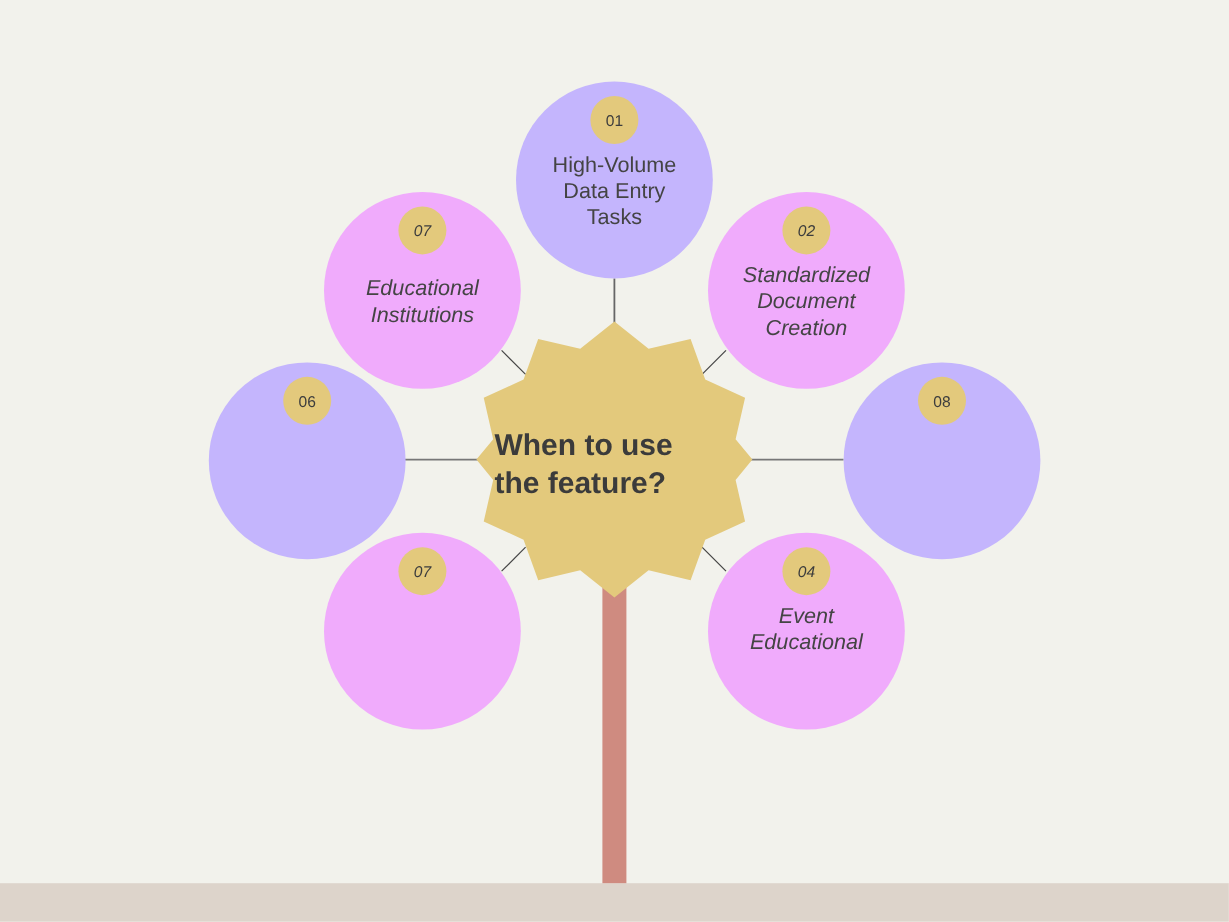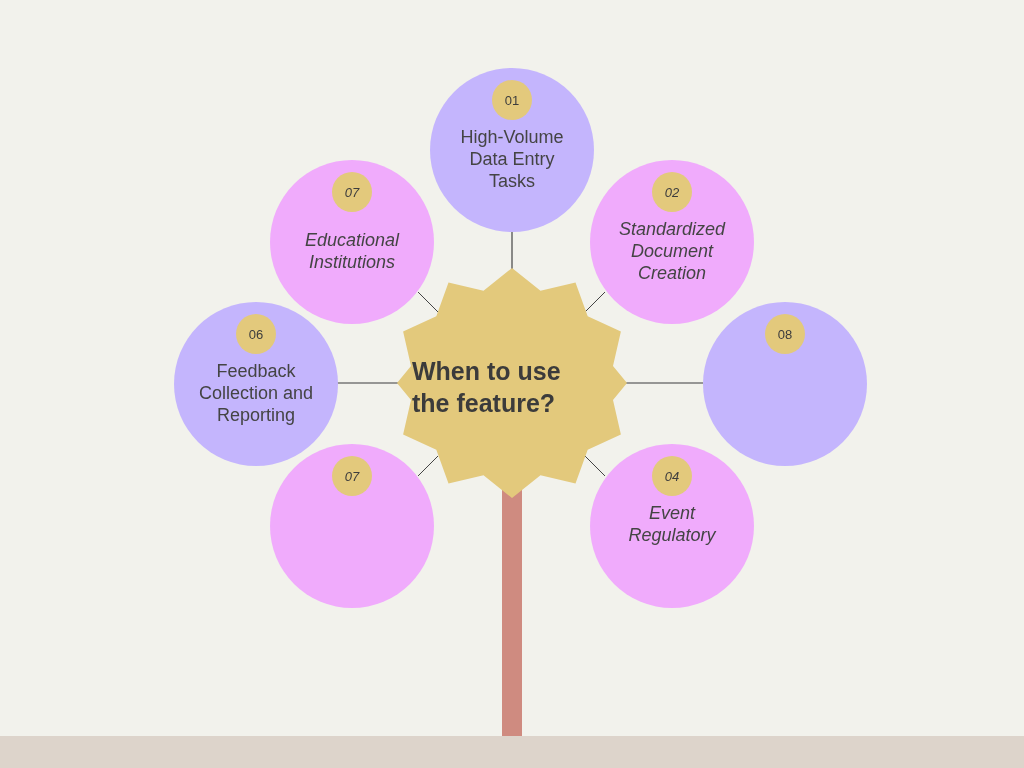--- a/index.html
+++ b/index.html
@@ -78,31 +78,28 @@
 Creation</div>
 </div>
 
 <div class="node olive" style="left:703px; top:302px;">
   <div class="badge">08</div>
 </div>
 
 <div class="node sage" style="left:590px; top:444px;">
   <div class="badge">04</div>
   <div class="label">Event
-Regulatory</div>
+Educational</div>
 </div>
 
 <div class="node sage" style="left:270px; top:444px;">
   <div class="badge">07</div>
 </div>
 
 <div class="node olive" style="left:174px; top:302px;">
   <div class="badge">06</div>
-  <div class="label">Feedback
-Collection and
-Reporting</div>
 </div>
 
 <div class="node sage" style="left:270px; top:160px;">
   <div class="badge">07</div>
   <div class="label mid">Educational
 Institutions</div>
 </div>
 
 </body></html>

